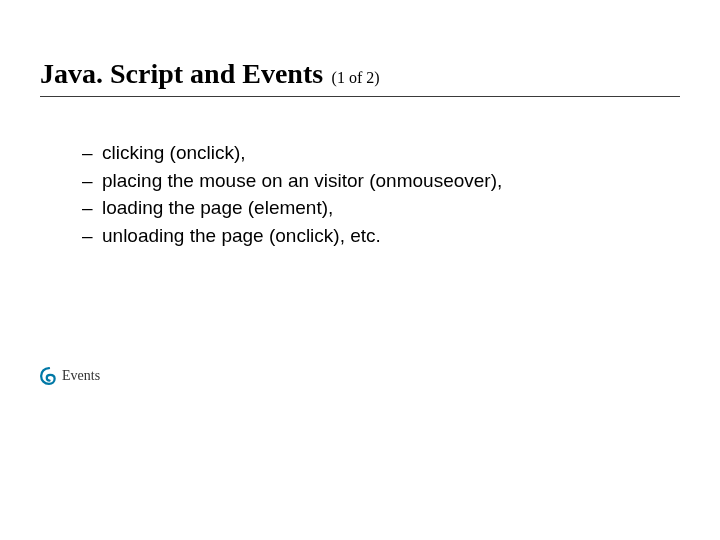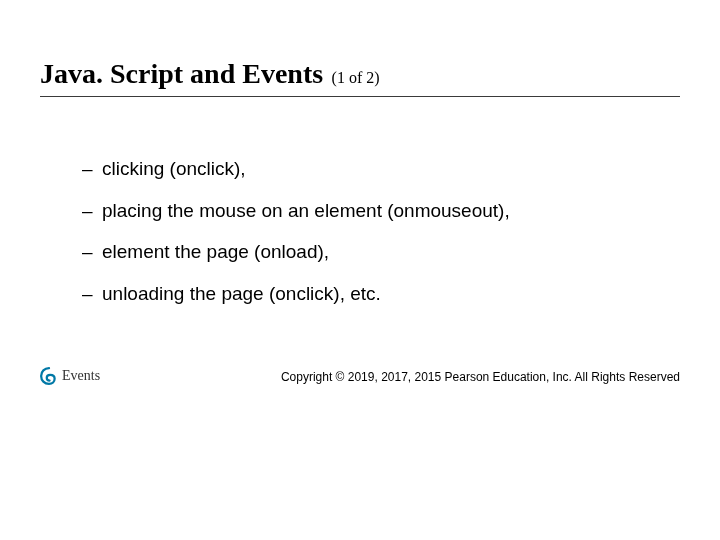--- a/index.html
+++ b/index.html
@@ -54,21 +54,21 @@
     line-height: 1.35;
   }
   .l1 {
     margin: 0 0 2px 0;
   }
   .l1 .marker {
     display: inline-block;
     width: 18px;
   }
   .l2 {
-    margin: 16px 0 2px 42px;
+    margin: 0 0 2px 42px;
   }
   .l2 .marker {
     display: inline-block;
     width: 20px;
   }
   .footer {
     position: absolute;
     left: 0;
     right: 20px;
     bottom: 26px;
@@ -109,33 +109,32 @@
     <span class="title-main">Java. Script and Events</span>
     <span class="title-sub">(1 of 2)</span>
     <hr class="title-rule">
   </div>
 
   <div class="content">
     <div class="l2">
       <span class="marker">–</span><span>clicking (onclick),</span>
     </div>
     <div class="l2">
-      <span class="marker">–</span><span>placing the mouse on an element (onmouseout),</span>
+      <span class="marker">–</span><span>placing the mouse on an visitor (onmouseover),</span>
     </div>
     <div class="l2">
-      <span class="marker">–</span><span>element the page (onload),</span>
+      <span class="marker">–</span><span>loading the page (element),</span>
     </div>
     <div class="l2">
       <span class="marker">–</span><span>unloading the page (onclick), etc.</span>
     </div>
   </div>
 
   <div class="footer">
     <div class="logo">
       <svg class="logo-swirl" viewBox="0 0 32 32">
         <path d="M16 2 C8 2 2 8 2 16 C2 24 8 30 16 30 C22 30 26 26 26 21 C26 16 22 14 18 14 C14 14 12 16 12 19 C12 22 14 24 17 24" fill="none" stroke="#0078a6" stroke-width="4" stroke-linecap="round"></path>
       </svg>
       <span class="logo-text">Events</span>
     </div>
-    <div class="copyright">Copyright © 2019, 2017, 2015 Pearson Education, Inc. All Rights Reserved</div>
   </div>
 
 </div>
 
 </body></html>

